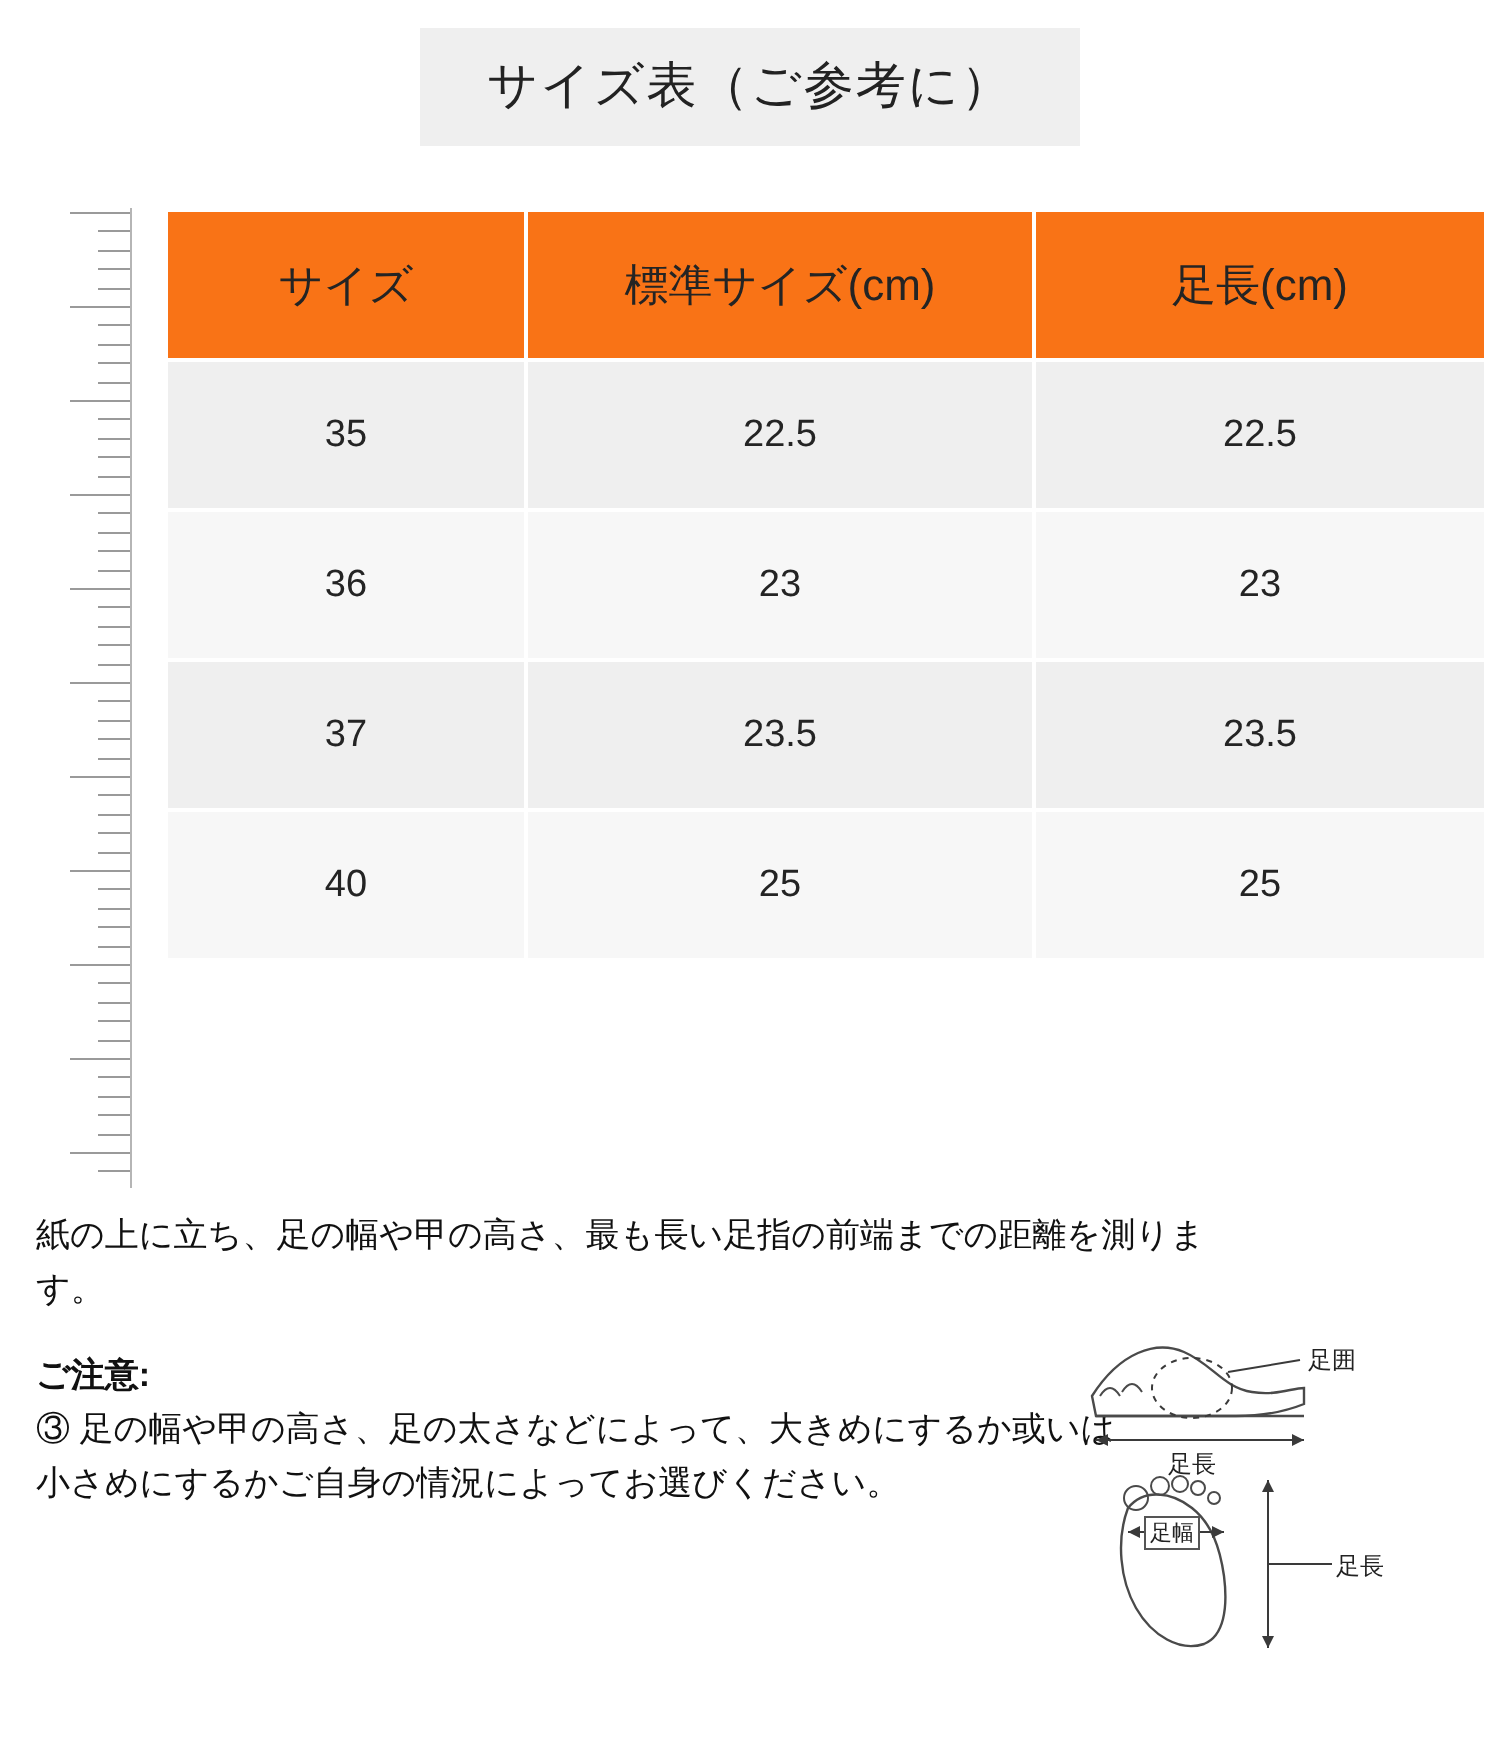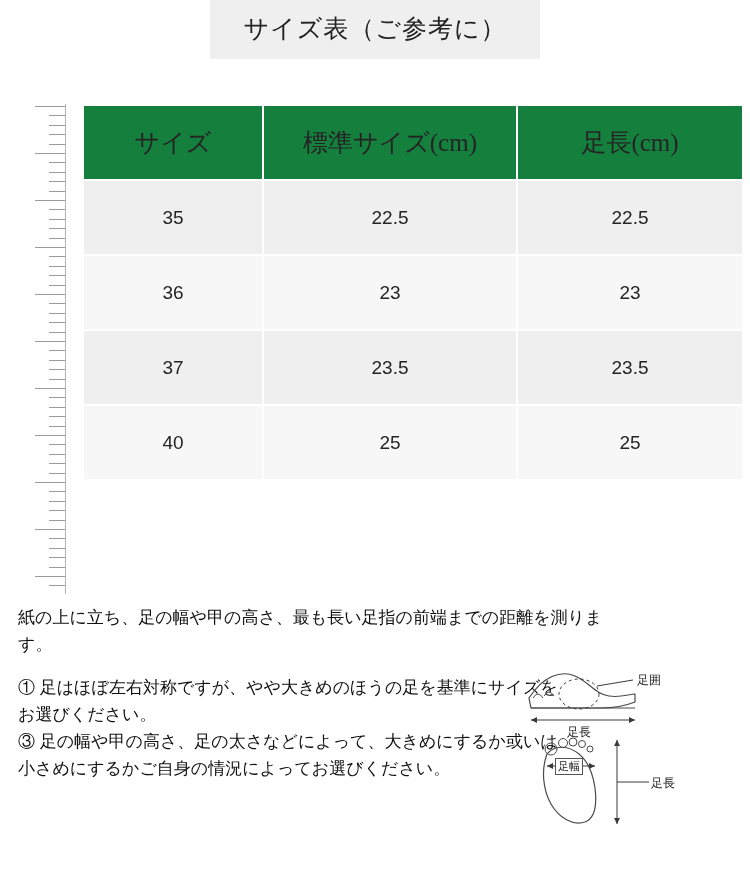--- a/index.html
+++ b/index.html
@@ -19,20 +19,21 @@
     width: 750px;
     height: 877px;
     position: relative;
   }
 
   
   .title-wrap {
     display: flex;
     justify-content: center;
     align-items: center;
+    padding-top: 14px;
     padding-bottom: 14px;
   }
   .title-box {
     background: #efefef;
     padding: 12px 34px 14px 34px;
     display: inline-block;
   }
   .title-text {
     font-size: 25px;
     letter-spacing: 1px;
@@ -79,23 +80,22 @@
     vertical-align: middle;
     font-weight: normal;
     font-size: 19px;
     color: #242424;
     border: 2px solid #ffffff;
   }
   .table .col-a { width: 176px; }
   .table .col-b { width: 250px; }
   .table .col-c { width: 222px; }
   .table thead td {
-    background: #15803d;
-    font-size: 25px;
-    font-family: Liberation Serif, serif;
+    background: #f97316;
+    font-size: 22px;
   }
   .table tbody td {
     background: #efefef;
     text-align: center;
   }
   .table tbody tr.alt td {
     background: #f7f7f7;
   }
 
   
@@ -117,21 +117,21 @@
     margin: 0;
   }
   .notes .gap {
     height: 16px;
   }
   .notes .line { white-space: pre-wrap; }
 
   
   .foot-diagram {
     position: absolute;
-    right: 23px;
+    right: 6px;
     top: 636px;
     width: 210px;
     height: 200px;
   }
   .foot-diagram svg { display: block; }
   .fd-label {
     position: absolute;
     font-size: 12px;
     color: #222;
     background: rgba(255,255,255,0.0);
@@ -239,22 +239,21 @@
         <td class="col-a">40</td>
         <td class="col-b">25</td>
         <td class="col-c">25</td>
       </tr>
     </tbody>
   </table>
 
   <div class="notes">
     <p class="line">紙の上に立ち、足の幅や甲の高さ、最も長い足指の前端までの距離を測ります。</p>
     <div class="gap"></div>
-    <p class="line">① 足はほぼ左右対称ですが、やや大きめのほうの足を基準にサイズを
-お選びください。</p>
+    <p class="hd">ご注意:</p>
     <p class="line">③ 足の幅や甲の高さ、足の太さなどによって、大きめにするか或いは
 小さめにするかご自身の情況によってお選びください。</p>
   </div>
 
   <div class="foot-diagram">
     <svg width="210" height="200" viewBox="0 0 210 200">
 
       <path d="M12,62 C26,40 44,34 58,40 C72,46 78,58 92,60 C104,62 112,58 118,58 L118,66 C108,70 96,72 84,72 L14,72 Z" fill="none" stroke="#4a4a4a" stroke-width="1.2"></path>
       <path d="M14,72 L118,72" stroke="#4a4a4a" stroke-width="1.2" fill="none"></path>
 

